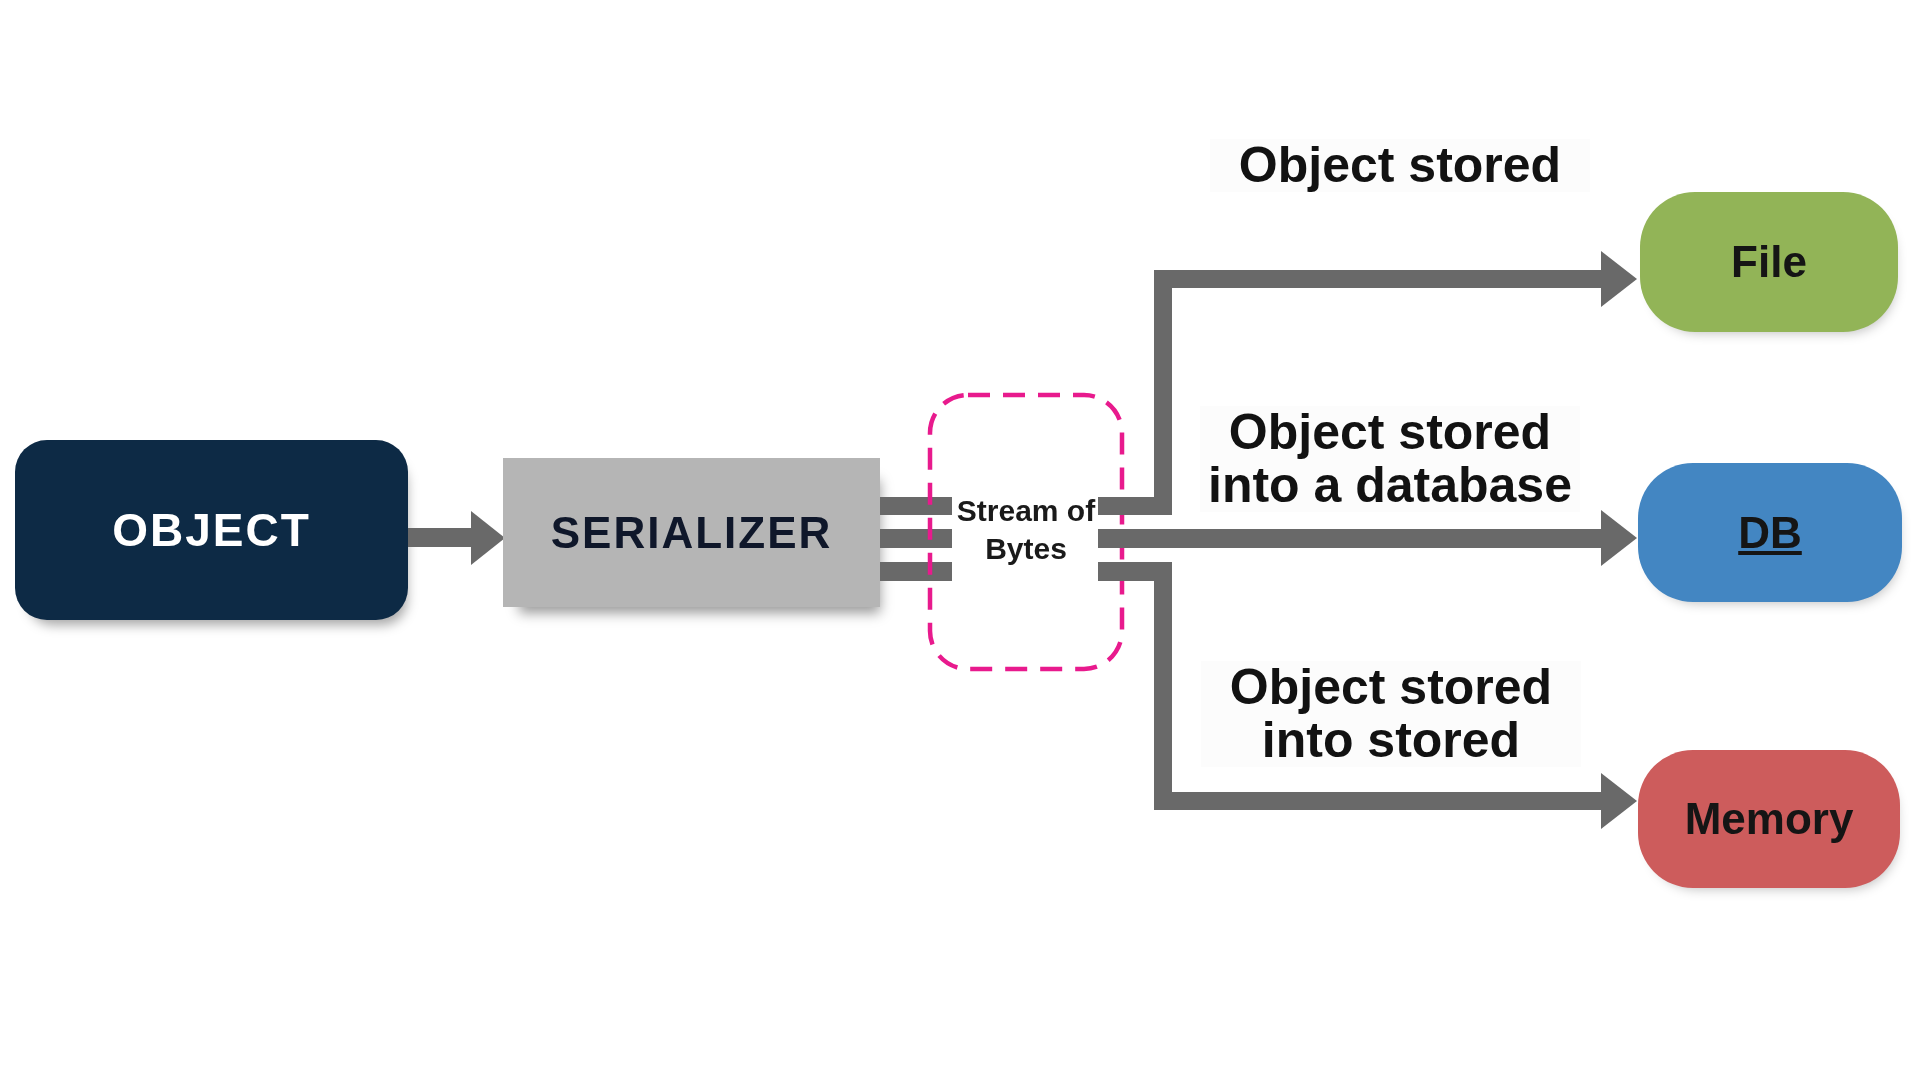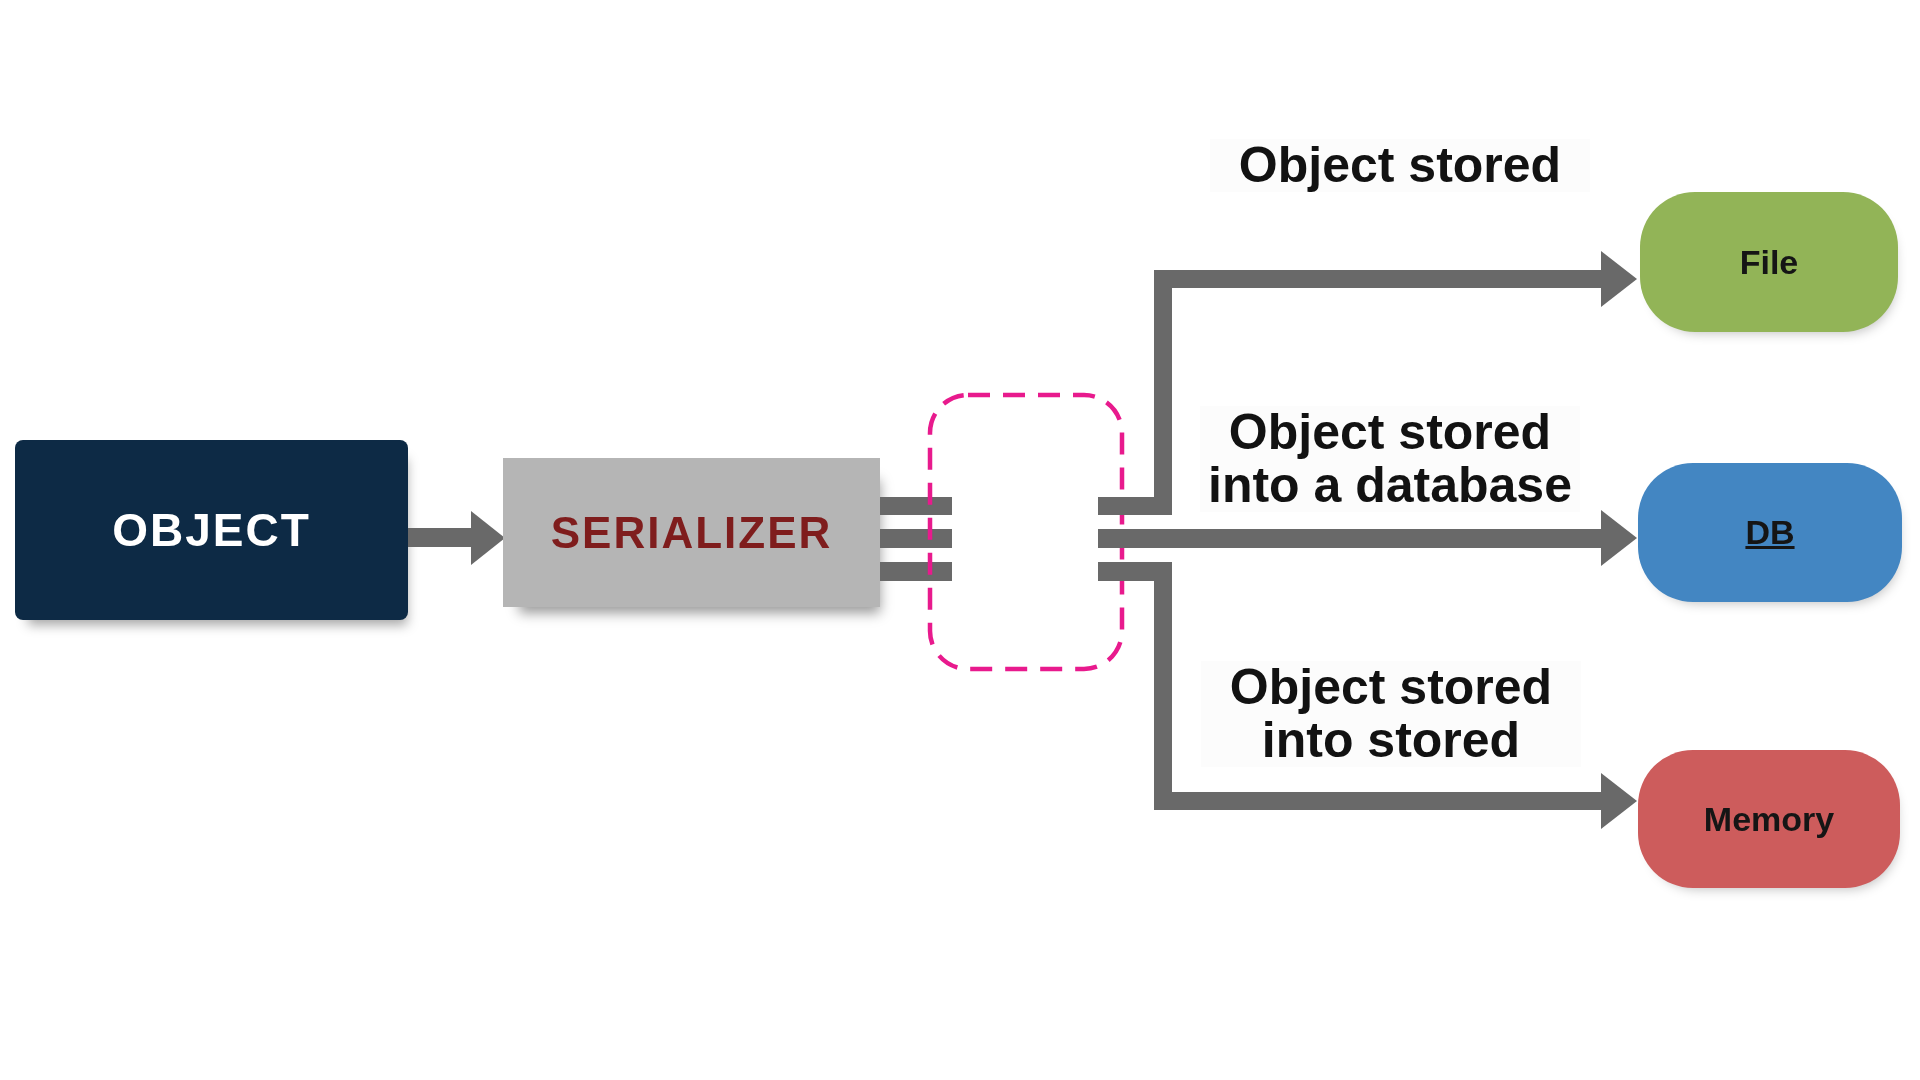--- a/index.html
+++ b/index.html
@@ -11,33 +11,33 @@
     font-family:"Liberation Sans", sans-serif;
   }
   .abs{position:absolute;}
   .node{
     display:flex;align-items:center;justify-content:center;
     font-weight:bold;
   }
   
   .object-box{
     left:15px;top:440px;width:393px;height:180px;
-    border-radius:8px;
+    border-radius:32px;
     color:#ffffff;font-size:46px;letter-spacing:2px;
     box-shadow:6px 12px 12px -7px rgba(0,0,0,0.35);
   }
   
   .serializer-box{
     left:503px;top:458px;width:377px;height:149px;
     font-size:44px;letter-spacing:2px;
     box-shadow:8px 14px 12px -8px rgba(0,0,0,0.4);
   }
   
   .target{
-    border-radius:55px;font-size:34px;
+    border-radius:55px;font-size:44px;
     box-shadow:4px 8px 12px -7px rgba(0,0,0,0.25);
   }
   .file-box{left:1640px;top:192px;width:258px;height:140px;}
   .db-box{left:1638px;top:463px;width:264px;height:139px;}
   .memory-box{left:1638px;top:735px;width:262px;height:138px;margin-top:15px;}
   
   .bar{background:#696969;}
   
   .head{
     width:0;height:0;
@@ -66,32 +66,36 @@
 
 <div class="canvas">
 
   <div class="abs node object-box" style="background: rgb(13, 42, 69); color: rgb(255, 255, 255);">
     <span>OBJECT</span>
   </div>
 
   <div class="abs bar" style="left: 408px; top: 528px; width: 64px; height: 19px; background: rgb(105, 105, 105);"></div>
   <div class="abs head head-main" style="left: 471px; top: 511px; border-left-color: rgb(105, 105, 105);"></div>
 
-  <div class="abs node serializer-box" style="background: rgb(181, 181, 181); color: #7f1d1d;">
+  <div class="abs node serializer-box" style="background: rgb(181, 181, 181); color: #0f172a;">
     <span>SERIALIZER</span>
   </div>
 
   <div class="abs bar" style="left: 880px; top: 497px; width: 72px; height: 18px; background: rgb(105, 105, 105);"></div>
   <div class="abs bar" style="left: 880px; top: 529px; width: 72px; height: 19px; background: rgb(105, 105, 105);"></div>
   <div class="abs bar" style="left: 880px; top: 562px; width: 72px; height: 19px; background: rgb(105, 105, 105);"></div>
 
   <svg class="abs" style="left:927px;top:392px;" width="198" height="280">
     <rect x="3" y="3" width="192" height="274" rx="38" ry="38" fill="none" stroke-width="4.5" stroke-dasharray="22 13" style="stroke: rgb(232, 26, 141);"></rect>
   </svg>
   <div class="abs stream-bg"></div>
+  <div class="abs stream-label">
+    <div>Stream of</div>
+    <div>Bytes</div>
+  </div>
 
   <div class="abs bar" style="left: 1098px; top: 497px; width: 74px; height: 18px; background: rgb(105, 105, 105);"></div>
   <div class="abs bar" style="left: 1154px; top: 270px; width: 18px; height: 245px; background: rgb(105, 105, 105);"></div>
   <div class="abs bar" style="left: 1154px; top: 270px; width: 448px; height: 18px; background: rgb(105, 105, 105);"></div>
   <div class="abs head" style="left: 1601px; top: 251px; border-left-color: rgb(105, 105, 105);"></div>
 
   <div class="abs bar" style="left: 1098px; top: 529px; width: 504px; height: 19px; background: rgb(105, 105, 105);"></div>
   <div class="abs head" style="left: 1601px; top: 510px; border-left-color: rgb(105, 105, 105);"></div>
 
   <div class="abs bar" style="left: 1098px; top: 562px; width: 74px; height: 19px; background: rgb(105, 105, 105);"></div>

